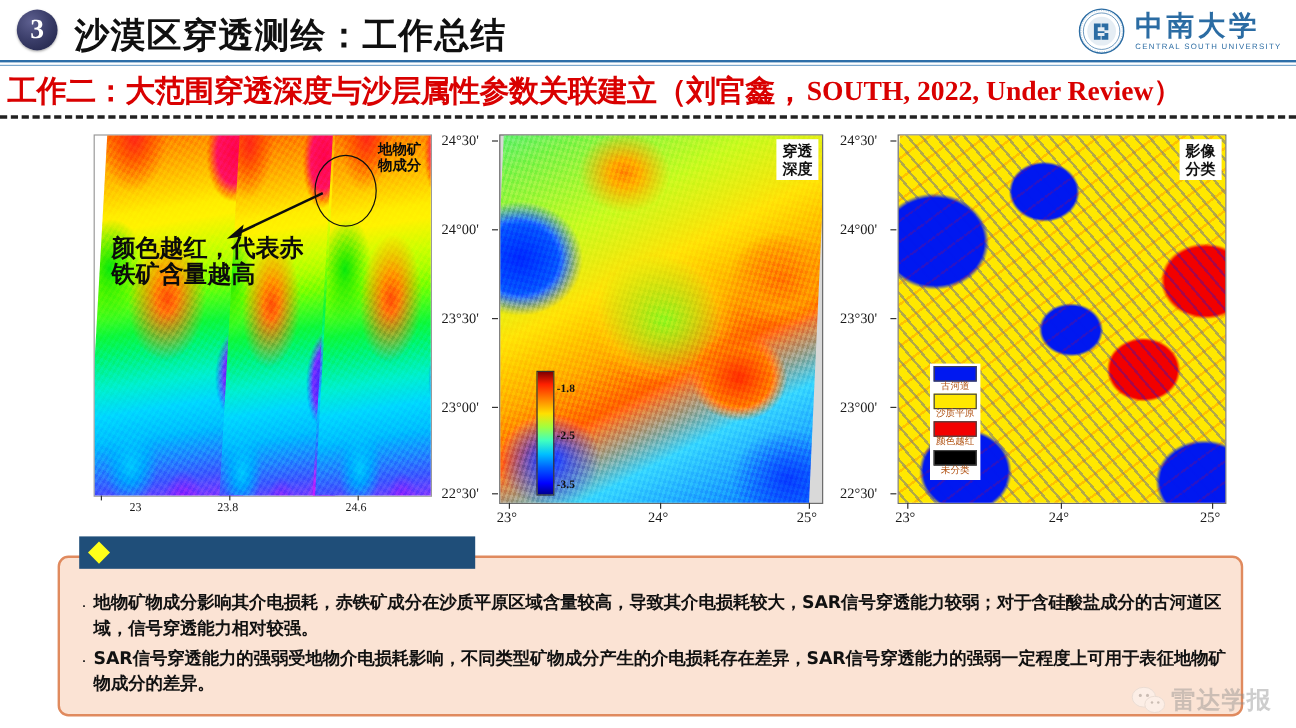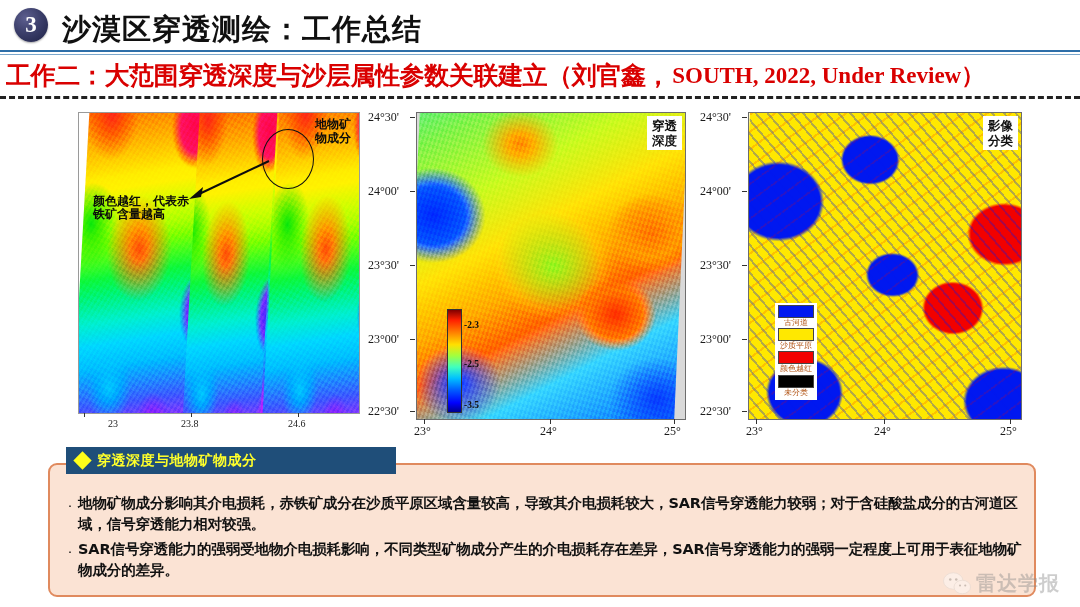--- a/index.html
+++ b/index.html
@@ -217,20 +217,33 @@
 </style>
 </head>
 <body>
 
 <div class="slide">
 
   <div class="header">
     <div class="badge">3</div>
     <div class="header-title">沙漠区穿透测绘：工作总结</div>
 
+    <div class="logo">
+      <svg class="logo-seal" viewBox="0 0 100 100">
+        <circle cx="50" cy="50" r="46" fill="none" stroke="#2b6ca3" stroke-width="3"></circle>
+        <circle cx="50" cy="50" r="38" fill="none" stroke="#2b6ca3" stroke-width="1.4"></circle>
+        <circle cx="50" cy="50" r="30" fill="#2b6ca3" opacity=".12"></circle>
+        <path d="M34 34 h14 v8 h-6 v8 h14 v-8 h-6 v-8 h14 v14 h-8 v6 h8 v14 h-14 v-8 h6 v-6 h-14 v6 h6 v8 h-14 z" fill="#2b6ca3"></path>
+        <circle cx="50" cy="50" r="43" fill="none" stroke="#2b6ca3" stroke-width=".8" stroke-dasharray="2 3"></circle>
+      </svg>
+      <div>
+        <div class="logo-cn">中南大学</div>
+        <div class="logo-en">CENTRAL SOUTH UNIVERSITY</div>
+      </div>
+    </div>
 
     <div class="hdr-rule-a"></div>
     <div class="hdr-rule-b"></div>
   </div>
 
   <div class="subtitle">
     <span class="sub-cn">工作二：大范围穿透深度与沙层属性参数关联建立（刘官鑫，</span>
     <span class="sub-en">SOUTH, 2022, Under Review）</span>
   </div>
   <div class="dashed-rule"></div>
@@ -255,21 +268,21 @@
           <div class="mineral-noise"></div>
         </div>
 
         <div class="annot-circle" style="left:183px;top:16px;width:50px;height:58px;"></div>
 
         <svg class="annot-arrow" style="left:108px;top:44px;width:84px;height:44px;" viewBox="0 0 84 44">
           <line x1="82" y1="4" x2="10" y2="38" stroke="#0d0d0d" stroke-width="2.1"></line>
           <polygon points="2,42 16,30 14,40" fill="#0d0d0d"></polygon>
         </svg>
 
-        <div class="annot-text" style="left:14px;top:82px;font-size:12px;">颜色越红，代表赤
+        <div class="annot-text" style="left:14px;top:82px;font-size:20px;">颜色越红，代表赤
 铁矿含量越高</div>
       </div>
 
       <div class="annot-right" style="left:237px;top:6px;">地物矿
 物成分</div>
 
       <div class="tick-mark" style="left:6px;top:301px;width:1px;height:4px;"></div>
       <div class="tick-mark" style="left:113px;top:301px;width:1px;height:4px;"></div>
       <div class="tick-mark" style="left:220px;top:301px;width:1px;height:4px;"></div>
       <div class="tick-lbl" style="left:2px;top:306px;margin-left:28px;">23</div>
@@ -278,21 +291,21 @@
     </div>
 
     <div class="panel" id="panel-depth">
       <div class="plotbox">
         <div class="swath" style="left:-4px;top:-10px;width:268px;height:326px;transform:rotate(2.6deg);overflow:hidden;">
           <div class="depth-fill"></div>
           <div class="depth-noise"></div>
         </div>
 
         <div class="cbar" style="left:30px;top:196px;height:102px;"></div>
-        <div class="cbar-lbl" style="left:47px;top:207px;">-2.3</div>
+        <div class="cbar-lbl" style="left:47px;top:207px;">-1.8</div>
         <div class="cbar-lbl" style="left:47px;top:246px;">-2.5</div>
         <div class="cbar-lbl" style="left:47px;top:287px;">-3.5</div>
 
         <div class="panel-caption" style="right:3px;top:3px;">穿透
 深度</div>
       </div>
 
       <div class="tick-mark" style="left:38px;top:5px;width:5px;height:1px;"></div>
       <div class="tick-mark" style="left:38px;top:79px;width:5px;height:1px;"></div>
       <div class="tick-mark" style="left:38px;top:153px;width:5px;height:1px;"></div>
@@ -372,21 +385,20 @@
       </div>
       <div class="bullet">
         <div class="bullet-dot">·</div>
         <div class="bullet-txt">SAR信号穿透能力的强弱受地物介电损耗影响，不同类型矿物成分产生的介电损耗存在差异，SAR信号穿透能力的强弱一定程度上可用于表征地物矿物成分的差异。</div>
       </div>
     </div>
   </div>
 
   <div class="callout-tab">
     <div class="tab-diamond"></div>
-    <div class="tab-text">穿透深度与地物矿物成分</div>
   </div>
 
   <div class="watermark">
     <svg class="wm-logo" viewBox="0 0 40 34">
       <ellipse cx="15" cy="13" rx="13" ry="11" fill="#ffffff" stroke="#cfcfcf" stroke-width="1"></ellipse>
       <circle cx="11" cy="11" r="1.7" fill="#8a8a8a"></circle>
       <circle cx="19" cy="11" r="1.7" fill="#8a8a8a"></circle>
       <ellipse cx="27" cy="21" rx="11" ry="9" fill="#ffffff" stroke="#cfcfcf" stroke-width="1"></ellipse>
       <circle cx="24" cy="19" r="1.4" fill="#8a8a8a"></circle>
       <circle cx="31" cy="19" r="1.4" fill="#8a8a8a"></circle>

